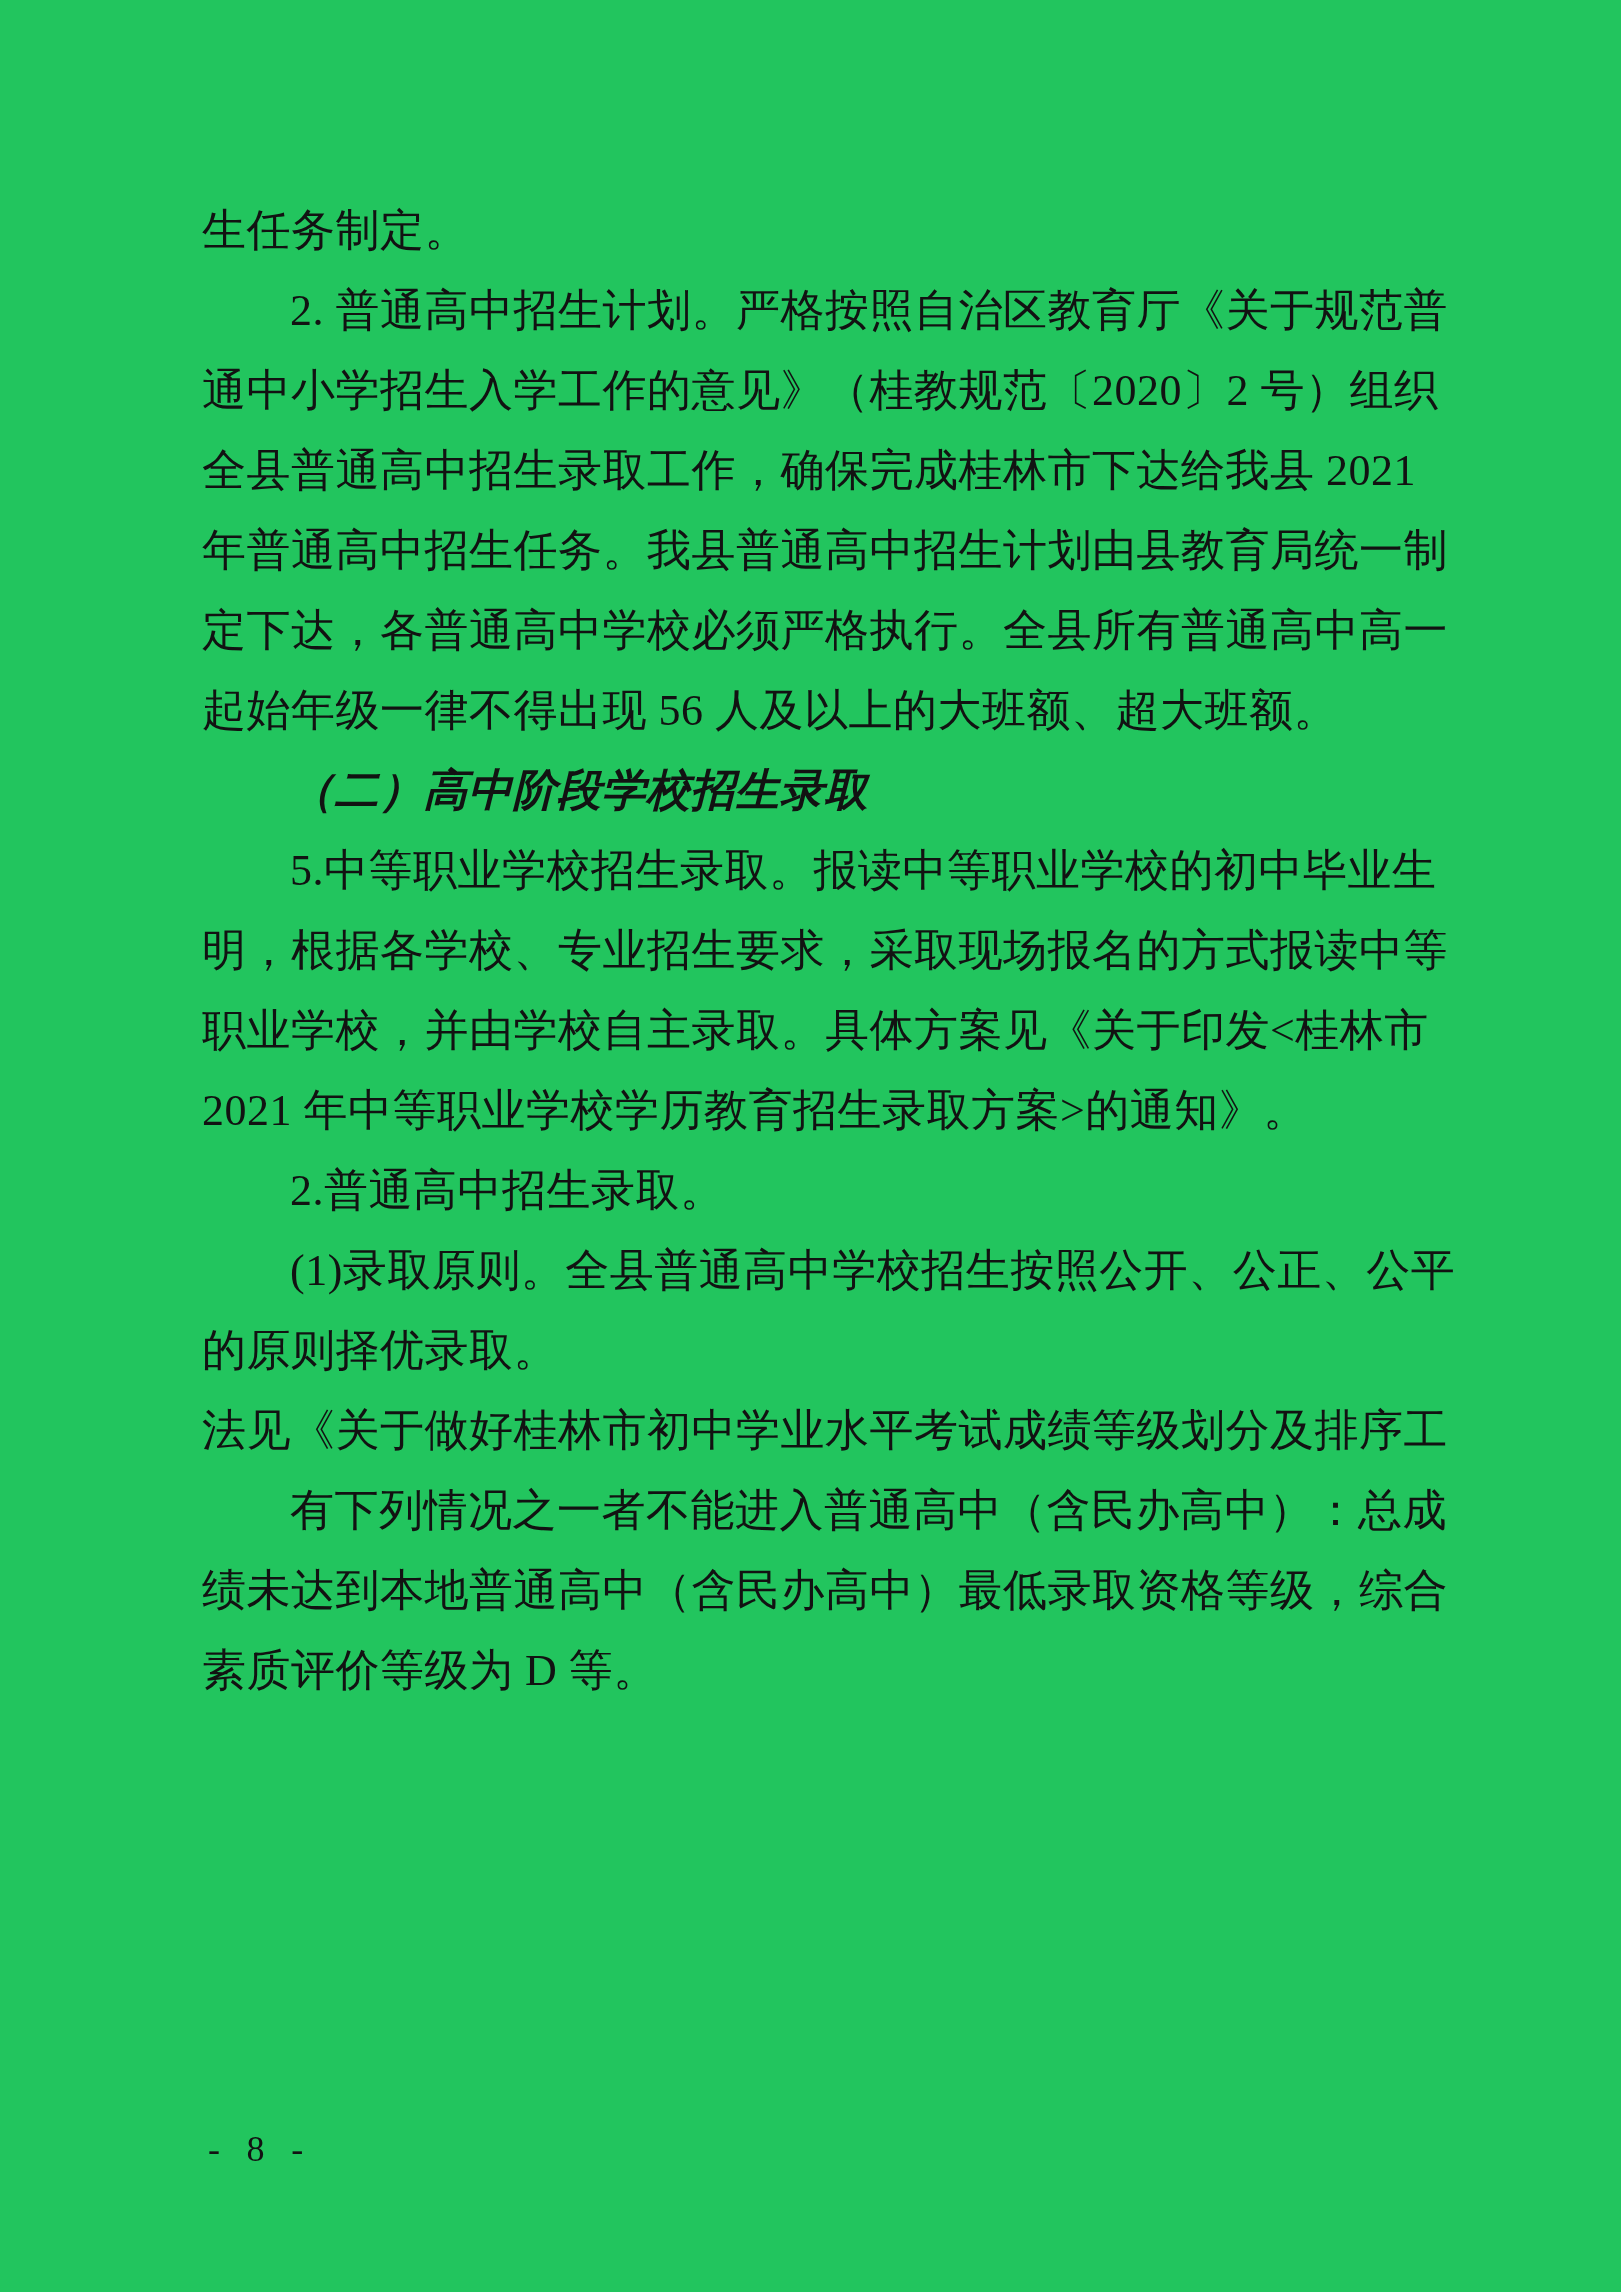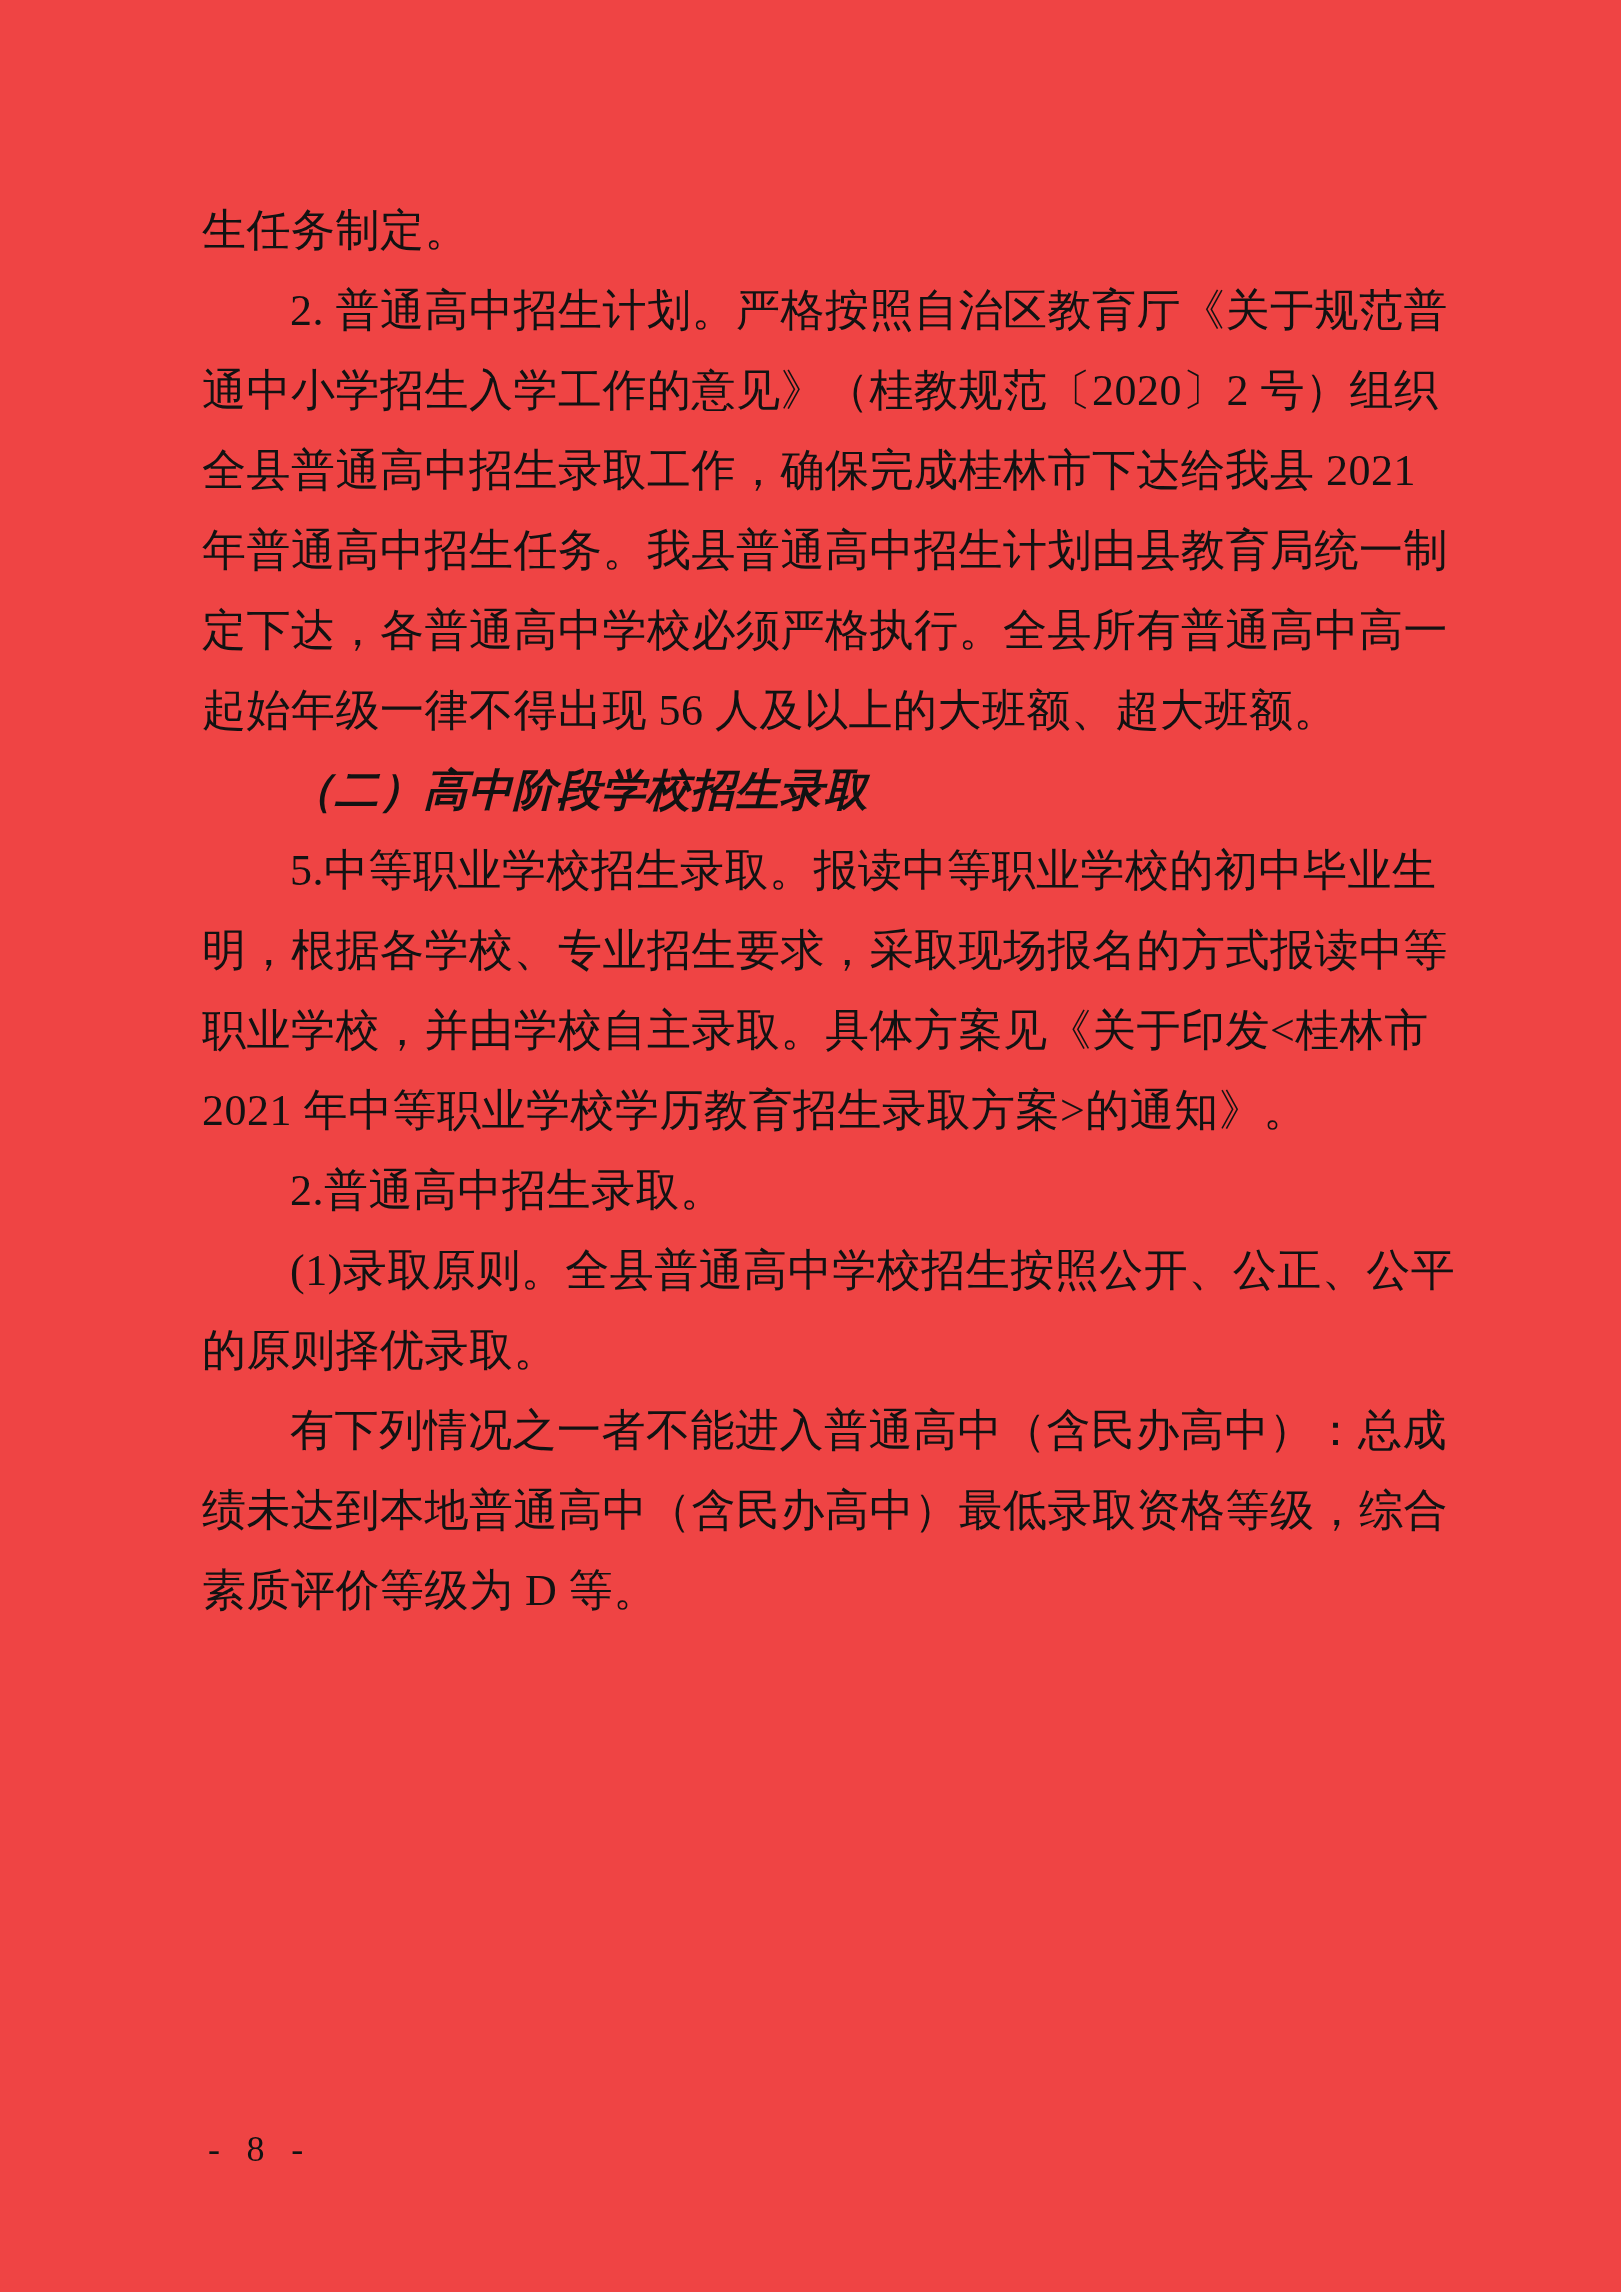--- a/index.html
+++ b/index.html
@@ -4,21 +4,21 @@
 <style>
   html, body {
     margin: 0;
     padding: 0;
     background: #ffffff;
   }
   .page {
     position: relative;
     width: 1621px;
     height: 2293px;
-    background: #ef4444;
+    background: #22c55e;
     color: #121212;
     font-family: "Liberation Serif", "DejaVu Serif", serif;
     overflow: hidden;
   }
   .text-block {
     position: absolute;
     left: 202px;
     top: 191px;
     width: 1243px;
   }
@@ -77,20 +77,21 @@
         <div class="line">2021 年中等职业学校学历教育招生录取方案&gt;的通知》。</div>
       </div>
       <div class="paragraph body">
         <div class="line indent">2.普通高中招生录取。</div>
       </div>
       <div class="paragraph body">
         <div class="line indent">(1)录取原则。全县普通高中学校招生按照公开、公正、公平</div>
         <div class="line">的原则择优录取。</div>
       </div>
       <div class="paragraph body">
+        <div class="line">法见《关于做好桂林市初中学业水平考试成绩等级划分及排序工</div>
       </div>
       <div class="paragraph body">
         <div class="line indent">有下列情况之一者不能进入普通高中（含民办高中）：总成</div>
         <div class="line">绩未达到本地普通高中（含民办高中）最低录取资格等级，综合</div>
         <div class="line">素质评价等级为 D 等。</div>
       </div>
     </div>
   <div class="footer">- 8 -</div>
 </div>
 

